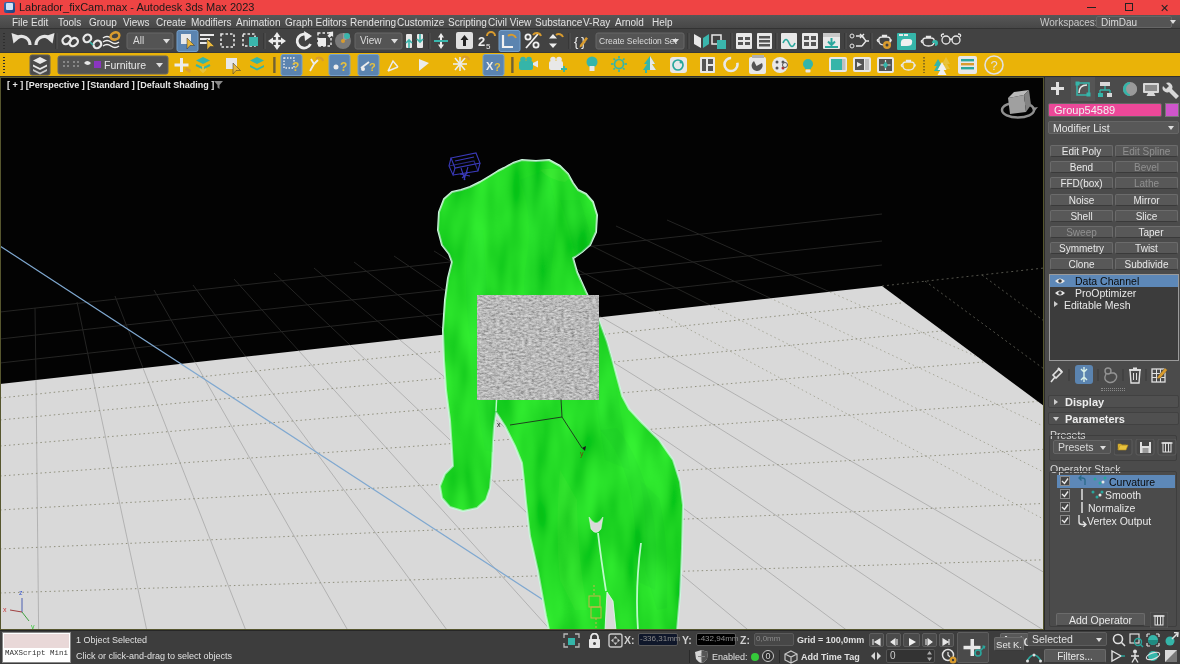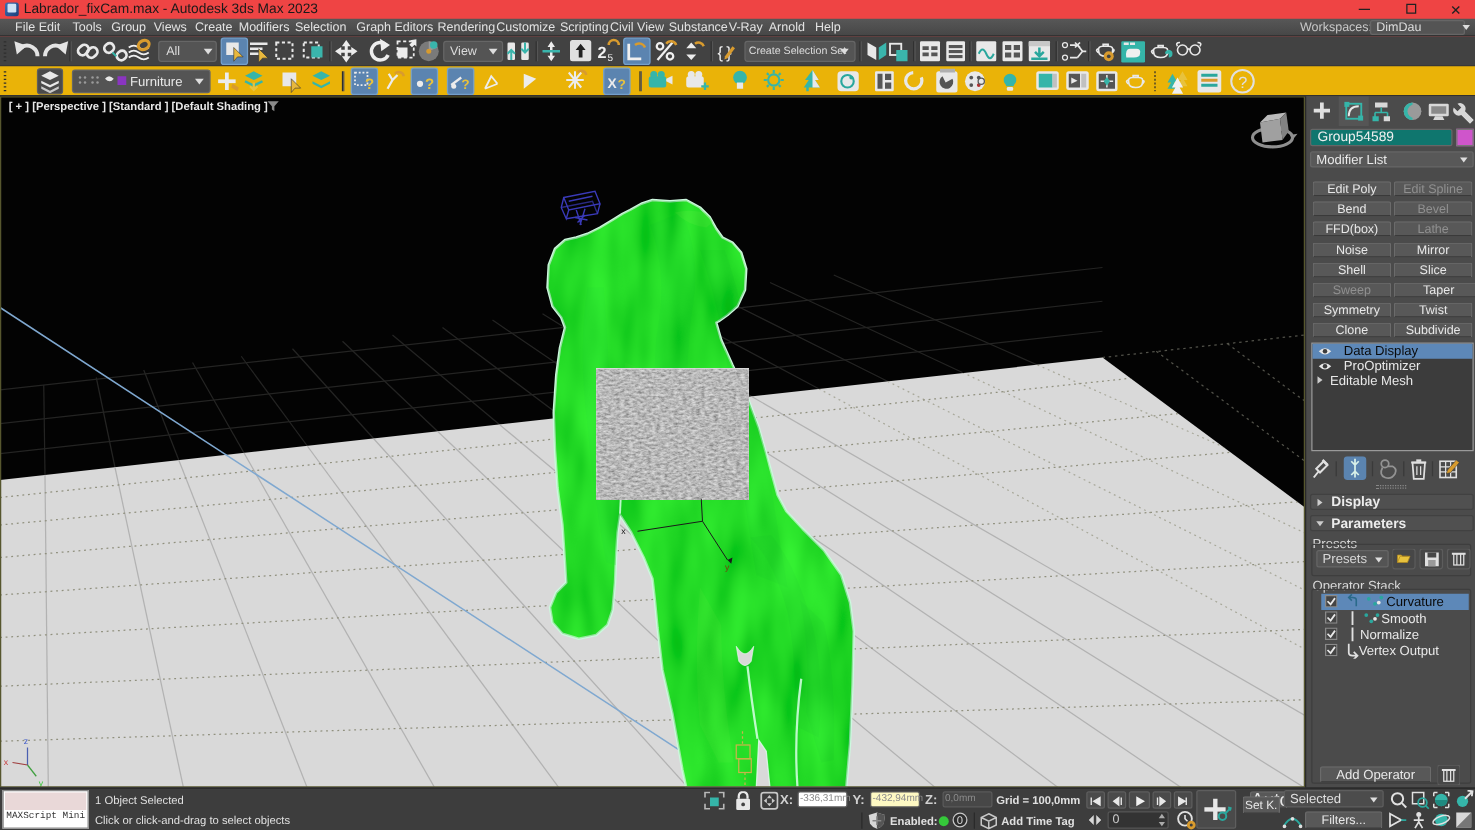--- a/index.html
+++ b/index.html
@@ -20,21 +20,21 @@
 </div>
 
 <div class="a" style="left:0;top:15px;width:1180px;height:14px;background:linear-gradient(#575757,#474747);border-bottom:1px solid #333">
  <span class="a mi" style="left:12px">File</span>
  <span class="a mi" style="left:31px">Edit</span>
  <span class="a mi" style="left:58px">Tools</span>
  <span class="a mi" style="left:89px">Group</span>
  <span class="a mi" style="left:123px">Views</span>
  <span class="a mi" style="left:156px">Create</span>
  <span class="a mi" style="left:191px">Modifiers</span>
- <span class="a mi" style="left:236px">Selection</span>
+ <span class="a mi" style="left:236px">Animation</span>
  <span class="a mi" style="left:285px">Graph Editors</span>
  <span class="a mi" style="left:350px">Rendering</span>
  <span class="a mi" style="left:397px">Customize</span>
  <span class="a mi" style="left:448px">Scripting</span>
  <span class="a mi" style="left:488px">Civil View</span>
  <span class="a mi" style="left:535px">Substance</span>
  <span class="a mi" style="left:583px">V-Ray</span>
  <span class="a mi" style="left:615px">Arnold</span>
  <span class="a mi" style="left:652px">Help</span>
  <span class="a" style="left:1040px;top:2px;font-size:10px;color:#c8c8c8">Workspaces:</span>
@@ -552,42 +552,42 @@
       </g>
 <g>
         <rect x="98" y="6" width="16" height="10" rx="1" fill="#d8d8d8"></rect>
         <rect x="100" y="8" width="12" height="6" fill="#8a8a8a"></rect>
         <path d="M103 16 l6 0 l1.5 3 l-9 0 Z" fill="#d8d8d8"></path>
       </g>
 <g transform="translate(119,4)">
         <path d="M2 2 a4.5 4.5 0 0 1 6 6 l7 7 -3 3 -7 -7 a4.5 4.5 0 0 1 -6 -6 l3 3 3 -3 Z" fill="#d8d8d8"></path>
       </g>
 </svg>
-    <div class="a" style="left:3px;top:26px;width:114px;height:14px;background:#0f766e;border:1px solid #666;border-radius:2px;color:#f0f0f0;font-size:11px;padding-left:5px">Group54589</div>
+    <div class="a" style="left:3px;top:26px;width:114px;height:14px;background:#ec4899;border:1px solid #666;border-radius:2px;color:#f0f0f0;font-size:11px;padding-left:5px">Group54589</div>
     <div class="a" style="left:120px;top:26px;width:14px;height:14px;background:#cf55cb;border:1px solid #777"></div>
     <div class="a" style="left:3px;top:44px;width:131px;height:13px;background:#585858;border:1px solid #666;border-radius:2px;color:#e8e8e8;font-size:10.5px;padding-left:4px">Modifier List<span class="a car" style="right:4px;top:4px"></span></div>
     <div class="a btn" style="left:5px;top:68px;width:63px;height:12px;line-height:11px;color:#e8e8e8">Edit Poly</div>
     <div class="a btn" style="left:5px;top:84px;width:63px;height:12px;line-height:11px;color:#e8e8e8">Bend</div>
     <div class="a btn" style="left:5px;top:100px;width:63px;height:12px;line-height:11px;color:#e8e8e8">FFD(box)</div>
     <div class="a btn" style="left:5px;top:117px;width:63px;height:12px;line-height:11px;color:#e8e8e8">Noise</div>
     <div class="a btn" style="left:5px;top:133px;width:63px;height:12px;line-height:11px;color:#e8e8e8">Shell</div>
     <div class="a btn" style="left:5px;top:149px;width:63px;height:12px;line-height:11px;color:#909090">Sweep</div>
     <div class="a btn" style="left:5px;top:165px;width:63px;height:12px;line-height:11px;color:#e8e8e8">Symmetry</div>
     <div class="a btn" style="left:5px;top:181px;width:63px;height:12px;line-height:11px;color:#e8e8e8">Clone</div>
     <div class="a btn" style="left:70px;top:68px;width:63px;height:12px;line-height:11px;color:#909090">Edit Spline</div>
     <div class="a btn" style="left:70px;top:84px;width:63px;height:12px;line-height:11px;color:#909090">Bevel</div>
     <div class="a btn" style="left:70px;top:100px;width:63px;height:12px;line-height:11px;color:#909090">Lathe</div>
     <div class="a btn" style="left:70px;top:117px;width:63px;height:12px;line-height:11px;color:#e8e8e8">Mirror</div>
     <div class="a btn" style="left:70px;top:133px;width:63px;height:12px;line-height:11px;color:#e8e8e8">Slice</div>
     <div class="a btn" style="left:70px;top:149px;width:72px;height:12px;line-height:11px;color:#e8e8e8">Taper</div>
     <div class="a btn" style="left:70px;top:165px;width:63px;height:12px;line-height:11px;color:#e8e8e8">Twist</div>
     <div class="a btn" style="left:70px;top:181px;width:63px;height:12px;line-height:11px;color:#e8e8e8">Subdivide</div>
     <div class="a" style="left:4px;top:197px;width:130px;height:87px;background:#3c3c3c;border:1px solid #9a9a9a">
       <div class="a" style="left:0;top:0;width:128px;height:12px;background:#5d88b8;color:#0a0a0a;font-size:10.5px">
-        <span style="position:absolute;left:25px;top:0">Data Display</span>
+        <span style="position:absolute;left:25px;top:0">Data Channel</span>
         <svg width="12" height="8" style="position:absolute;left:4px;top:2px">
           <path d="M1 4 Q6 -1 11 4 Q6 9 1 4 Z" fill="#e8e8e8"></path>
           <circle cx="6" cy="4" r="1.8" fill="#3c3c3c"></circle>
         </svg>
       </div>
       <div class="a" style="left:0;top:12px;width:128px;height:12px;color:#e8e8e8;font-size:10.5px">
         <span style="position:absolute;left:25px;top:0">ProOptimizer</span>
         <svg width="12" height="8" style="position:absolute;left:4px;top:2px">
           <path d="M1 4 Q6 -1 11 4 Q6 9 1 4 Z" fill="#e8e8e8"></path>
           <circle cx="6" cy="4" r="1.8" fill="#3c3c3c"></circle>
@@ -734,33 +734,33 @@
         <rect x="0" y="6" width="11" height="9" rx="1" fill="#e8e8e8"></rect>
         <path d="M2 6 l0 -2 a3.5 3.5 0 0 1 7 0 l0 2" stroke="#e8e8e8" stroke-width="1.8" fill="none"></path>
         <circle cx="5.5" cy="10.5" r="1.5" fill="#444"></circle>
       </g>
 <g transform="translate(46,1)">
         <rect x="0" y="0" width="13" height="13" rx="2" fill="none" stroke="#c8c8c8" stroke-width="1.4"></rect>
         <path d="M6.5 2 l2 2.5 -4 0 Z M6.5 11 l2 -2.5 -4 0 Z M2 6.5 l2.5 -2 0 4 Z M11 6.5 l-2.5 -2 0 4 Z" fill="#c8c8c8"></path>
       </g>
 </svg>
     <div class="a" style="left:624px;top:3px;font-size:10.5px;font-weight:bold;color:#d0d0d0">X:</div>
-    <div class="a" style="left:638px;top:2px;width:40px;height:13px;background:#ffffff;border:1px solid #5a5a5a;border-radius:2px;font-size:8px;color:#8b8b8b;padding-left:1px">-336,31mm</div>
+    <div class="a" style="left:638px;top:2px;width:40px;height:13px;background:#0f172a;border:1px solid #5a5a5a;border-radius:2px;font-size:8px;color:#8b8b8b;padding-left:1px">-336,31mm</div>
     <div class="a" style="left:682px;top:3px;font-size:10.5px;font-weight:bold;color:#d0d0d0">Y:</div>
-    <div class="a" style="left:696px;top:2px;width:40px;height:13px;background:#fef9c3;border:1px solid #5a5a5a;border-radius:2px;font-size:8px;color:#8b8b8b;padding-left:1px">-432,94mm</div>
+    <div class="a" style="left:696px;top:2px;width:40px;height:13px;background:#000000;border:1px solid #5a5a5a;border-radius:2px;font-size:8px;color:#8b8b8b;padding-left:1px">-432,94mm</div>
     <div class="a" style="left:740px;top:3px;font-size:10.5px;font-weight:bold;color:#d0d0d0">Z:</div>
     <div class="a" style="left:754px;top:2px;width:40px;height:13px;background:#474747;border:1px solid #5a5a5a;border-radius:2px;font-size:8px;color:#8b8b8b;padding-left:1px">0,0mm</div>
     <div class="a" style="left:797px;top:4px;font-size:9px;color:#e0e0e0;font-weight:bold">Grid = 100,0mm</div>
     <div class="a" style="left:689px;top:19px;width:1px;height:13px;background:#2a2a2a"></div>
     <svg class="a" style="left:694px;top:18px" width="15" height="15">
       <path d="M7.5 1 L14 3 L13 10 Q11 13 7.5 14 Q4 13 2 10 L1 3 Z" fill="#d8d8d8"></path>
       <path d="M7.5 1 L14 3 L13 10 Q11 13 7.5 14 Z" fill="#555"></path>
       <path d="M7.5 4 l0 7 m-3.5 -3.5 l7 0" stroke="#888" stroke-width="1.2"></path>
     </svg>
-    <div class="a" style="left:712px;top:21px;font-size:9px;color:#e0e0e0;font-weight:bold">Enabled:</div>
+    <div class="a" style="left:712px;top:21px;font-size:9px;color:#e0e0e0;font-weight:normal">Enabled:</div>
     <div class="a" style="left:751px;top:22px;width:8px;height:8px;border-radius:50%;background:#35c93a"></div>
     <div class="a" style="left:762px;top:19px;width:12px;height:12px;border-radius:50%;background:#2e2e2e;border:1.5px solid #c8c8c8;color:#d8d8d8;font-size:9px;text-align:center;line-height:11px">0</div>
     <div class="a" style="left:779px;top:19px;width:1px;height:13px;background:#2a2a2a"></div>
     <svg class="a" style="left:784px;top:19px" width="14" height="14">
       <path d="M7 1 L13 4 L13 10 L7 13 L1 10 L1 4 Z M1 4 L7 7 L13 4 M7 7 L7 13" fill="none" stroke="#c8c8c8" stroke-width="1.2"></path>
     </svg>
     <div class="a" style="left:801px;top:21px;font-size:9px;color:#e0e0e0;font-weight:bold">Add Time Tag</div>
     <div class="a" style="left:869px;top:2px;width:15px;height:14px;background:#4a4a4a;border:1px solid #5e5e5e;border-radius:2px"><svg width="13" height="12">
         <path d="M3 3 l0 6 M10 3 l-5 3 5 3 Z" stroke="#e8e8e8" stroke-width="1.1" fill="#e8e8e8"></path>
       </svg></div>

